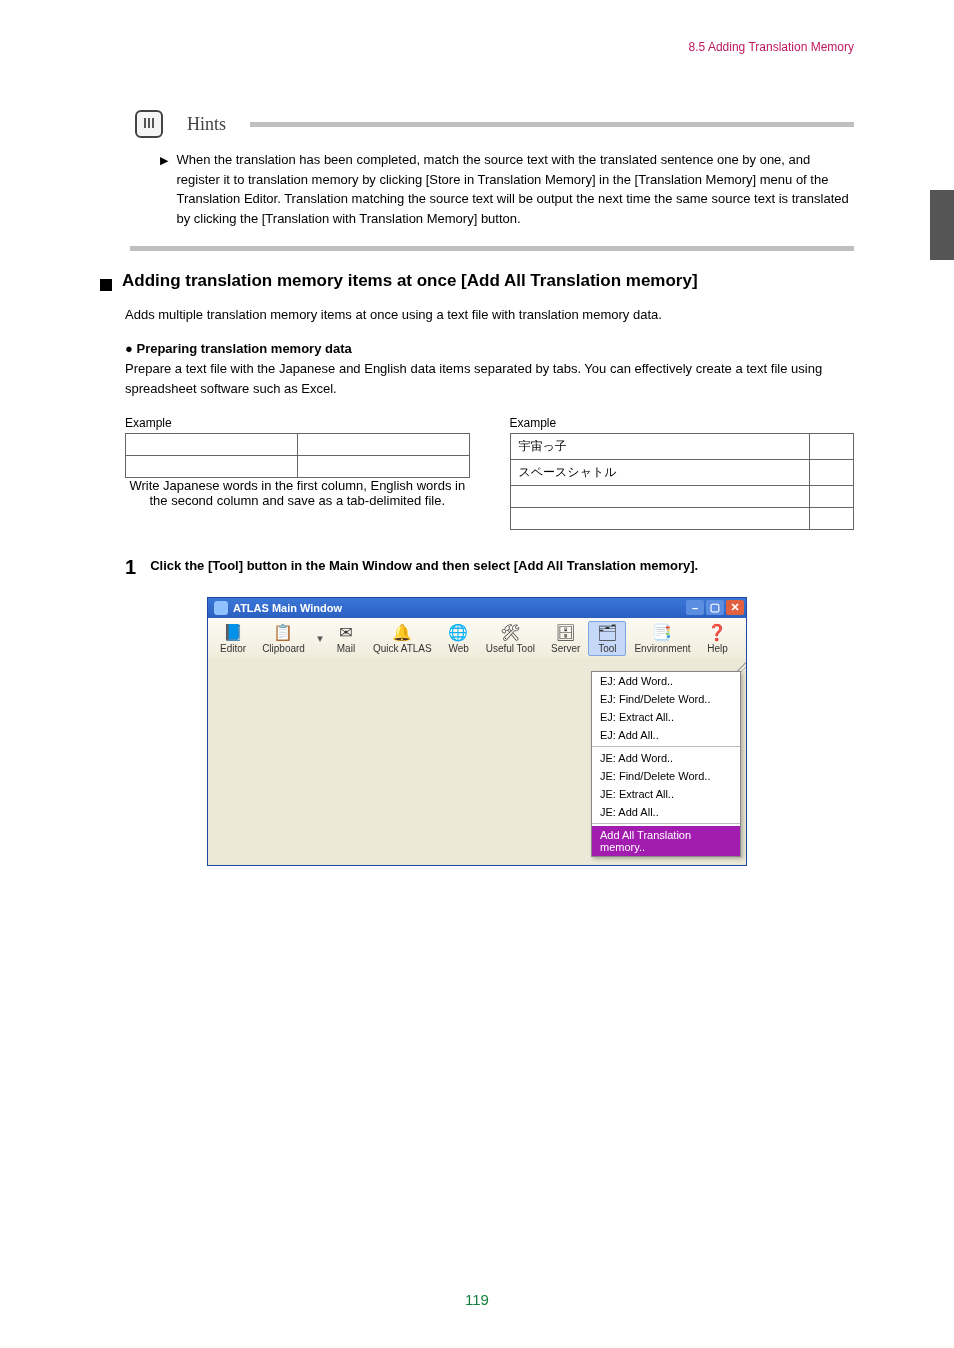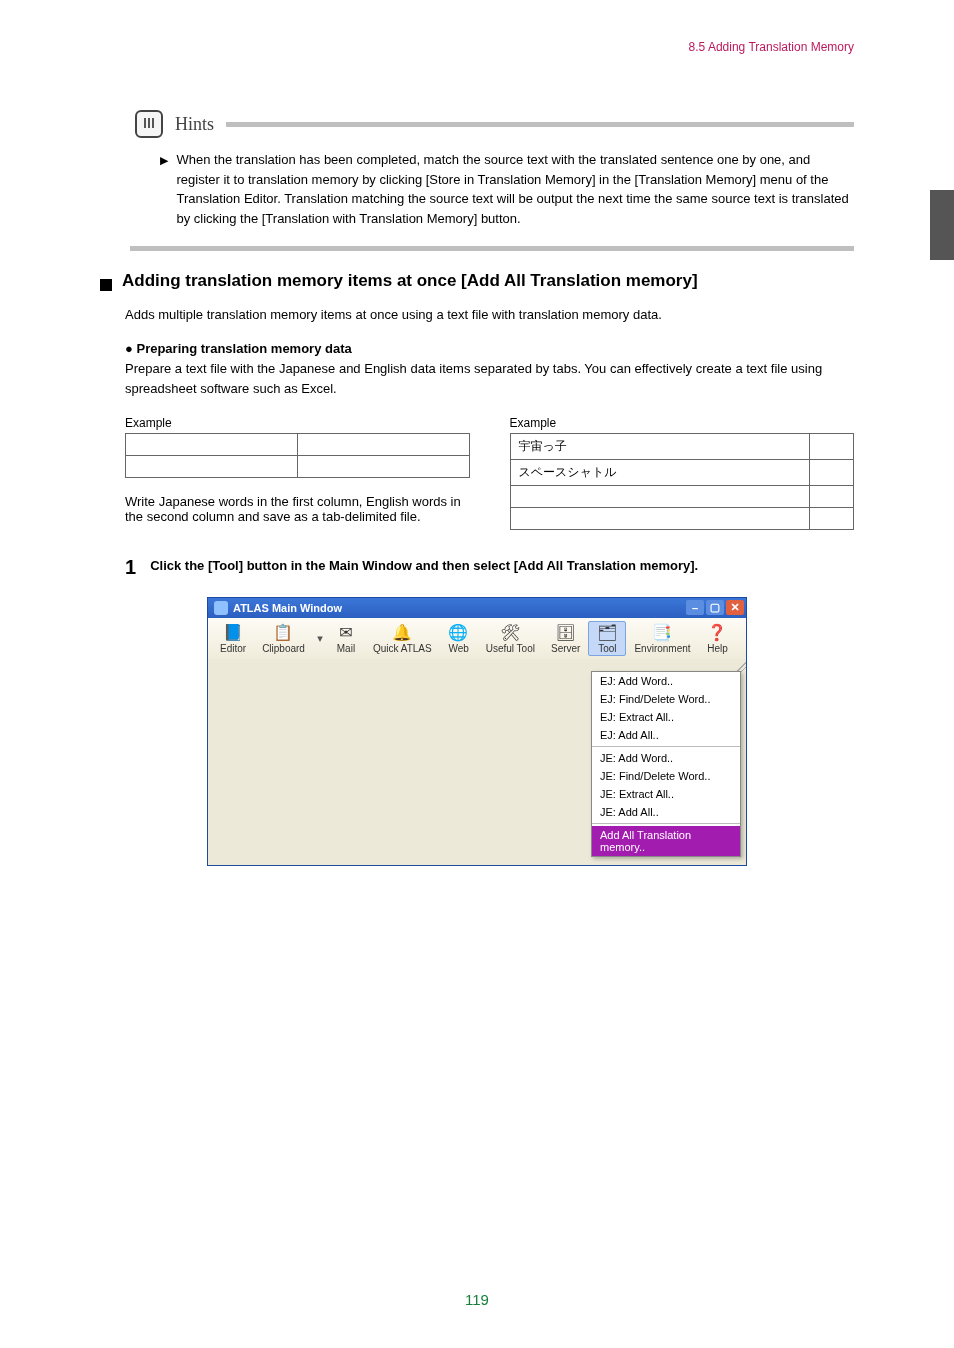--- a/index.html
+++ b/index.html
@@ -19,21 +19,21 @@
   position: absolute;
   right: 0;
   top: 190px;
   width: 24px;
   height: 70px;
   background: #555;
 }
 .hints-row {
   display: flex;
   align-items: center;
-  gap: 12px;
+  gap: 24px;
   margin-left: 35px;
   margin-top: 50px;
 }
 .hints-icon {
   width: 28px; height: 28px;
   border: 2px solid #444;
   border-radius: 6px;
   display: flex; align-items: center; justify-content: center;
   background: #f5f5f5;
 }
@@ -265,21 +265,21 @@
             <tr>
               <td></td>
               <td></td>
             </tr>
         <tr>
               <td></td>
               <td></td>
             </tr>
       </tbody>
         </table>
-      <div style="margin-top:16px;">Write Japanese words in the first column, English words in the second column and save as a tab-delimited file.</div>
+      <div style="margin-top:0;text-align:center;">Write Japanese words in the first column, English words in the second column and save as a tab-delimited file.</div>
     </div>
     <div class="tbl-block">
       <div class="tbl-label">Example</div>
       <table>
         <tbody>
             <tr>
               <td class="jp">宇宙っ子</td>
               <td></td>
             </tr>
         <tr>

